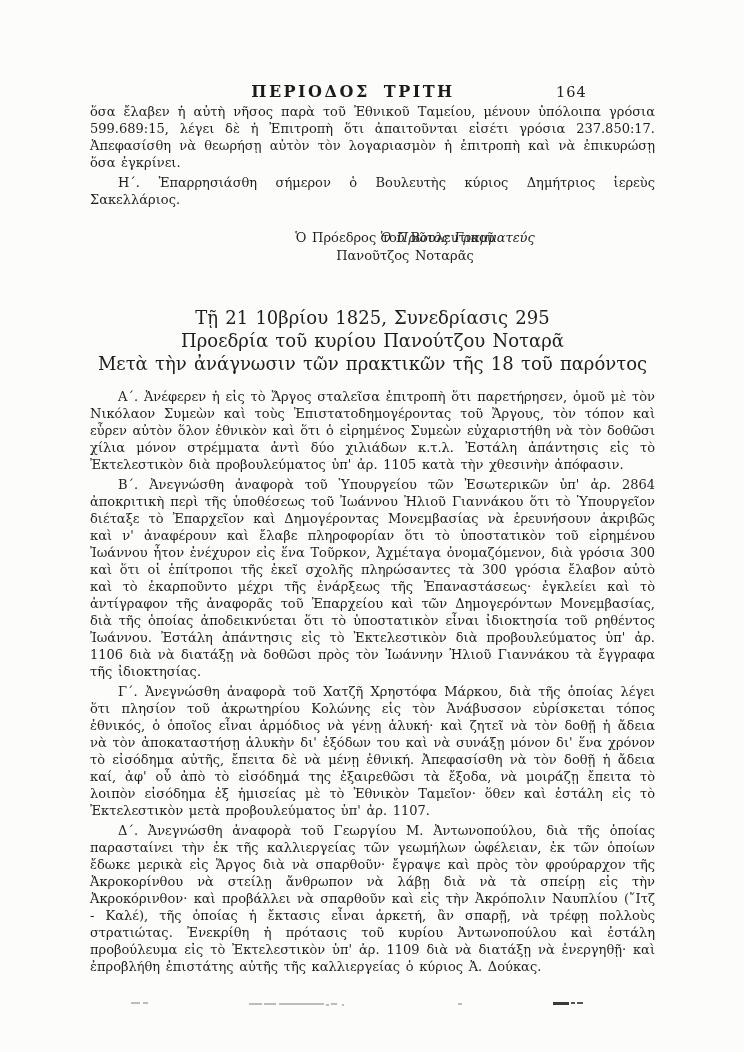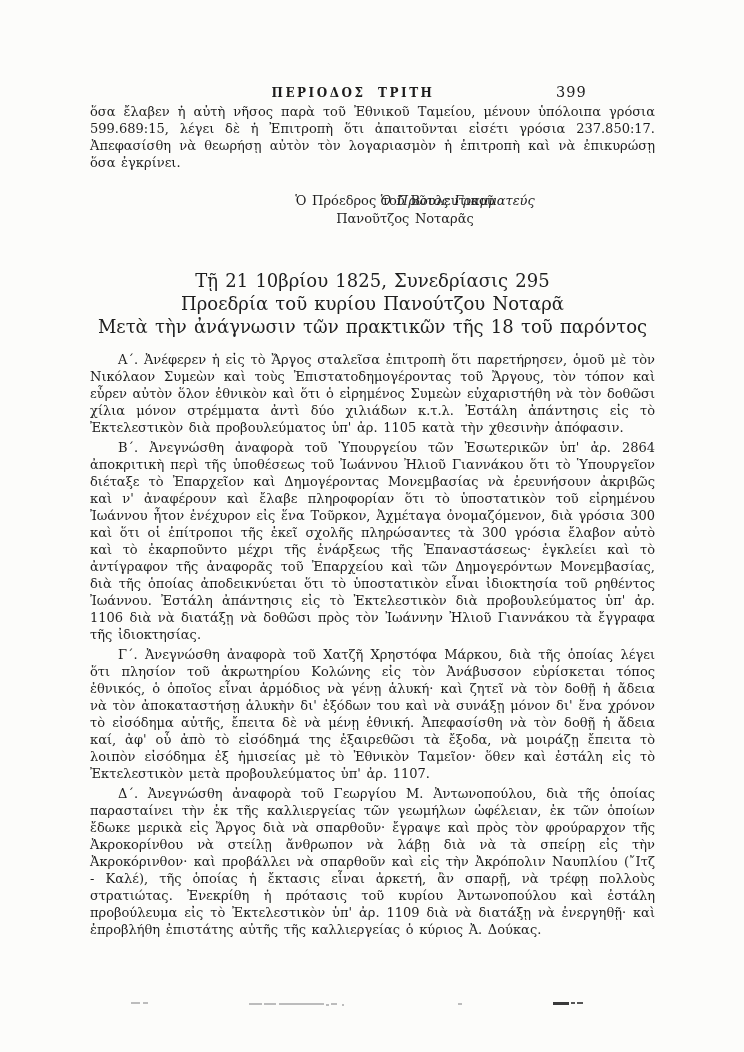--- a/index.html
+++ b/index.html
@@ -15,21 +15,21 @@
     color: #1e1e1e;
     overflow: hidden;
   }
   .header-row {
     position: absolute;
     top: 82px; left: 0; width: 706px;
     text-align: center;
   }
   .running-title {
     font-weight: bold;
-    font-size: 12px;
+    font-size: 16px;
     letter-spacing: 2.5px;
     word-spacing: 6px;
     color: #1b1b1b;
   }
   .page-number {
     position: absolute;
     top: 84px; left: 556px;
     font-size: 14.5px;
     letter-spacing: 1px;
     color: #222;
@@ -71,26 +71,27 @@
   .scan-artifact.dark2 { background: #555; height: 2px; }
 </style>
 </head>
 <body>
 
 <div class="page">
 
   <div class="header-row">
     <span class="running-title">ΠΕΡΙΟΔΟΣ ΤΡΙΤΗ</span>
   </div>
-  <span class="page-number">399</span>
+  <span class="page-number">164</span>
 
   <div class="body-text">
 
     <p>ὅσα ἔλαβεν ἡ αὐτὴ νῆσος παρὰ τοῦ Ἐθνικοῦ Ταμείου, μένουν ὑπόλοιπα γρόσια 599.689:15, λέγει δὲ ἡ Ἐπιτροπὴ ὅτι ἀπαιτοῦνται εἰσέτι γρόσια 237.850:17. Ἀπεφασίσθη νὰ θεωρήσῃ αὐτὸν τὸν λογαριασμὸν ἡ ἐπιτροπὴ καὶ νὰ ἐπικυρώσῃ ὅσα ἐγκρίνει.</p>
 
+    <p class="indent">Η΄. Ἐπαρρησιάσθη σήμερον ὁ Βουλευτὴς κύριος Δημήτριος ἱερεὺς Σακελλάριος.</p>
 
     <div class="signature-block">
       <div class="sig-left">
         <div>Ὁ Πρόεδρος τοῦ Βουλευτικοῦ</div>
         <div class="sig-name">Πανοῦτζος Νοταρᾶς</div>
       </div>
       <div class="sig-right">Ὁ Πρῶτος Γραμματεύς</div>
     </div>
 
     <div class="session-heading">

